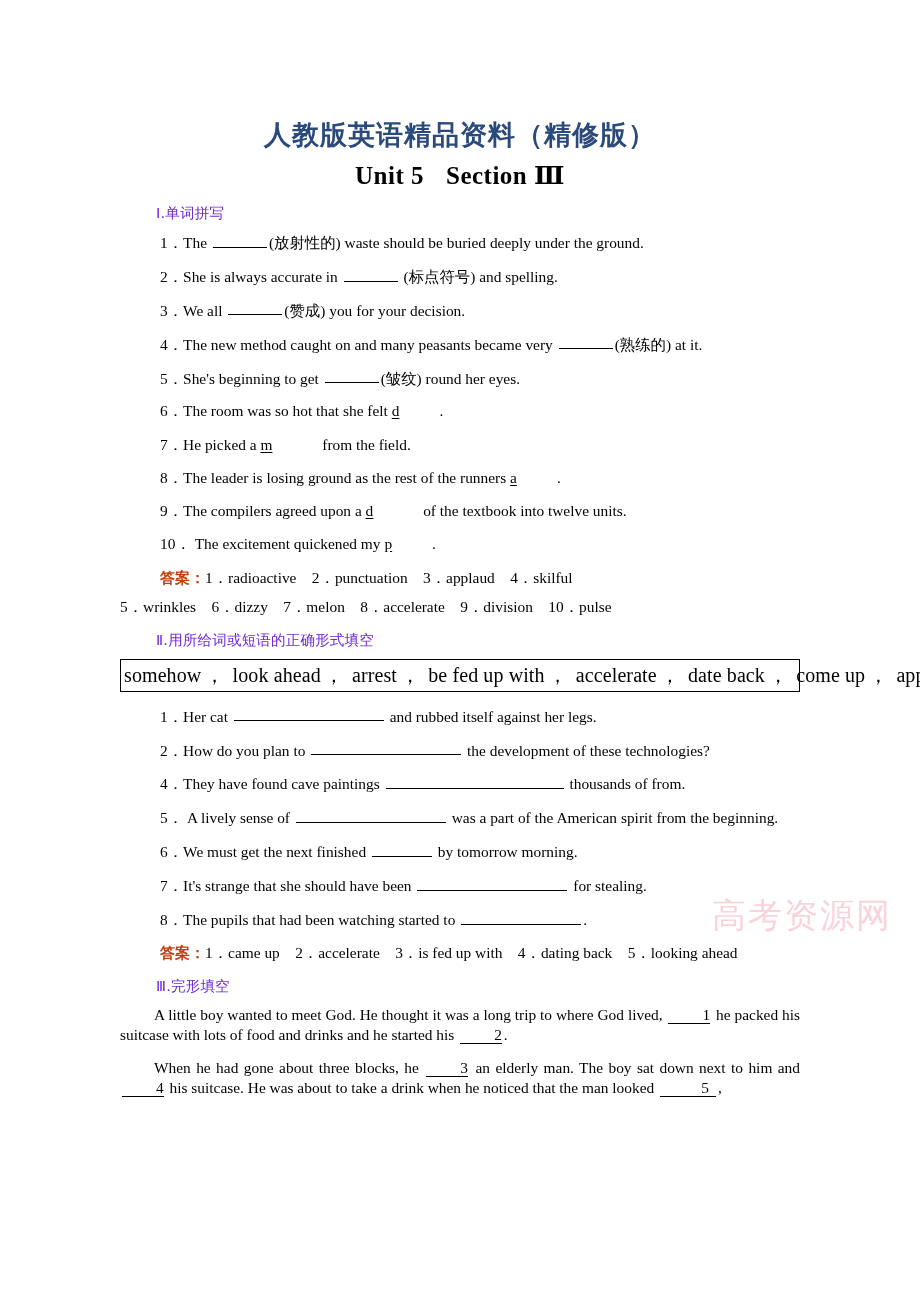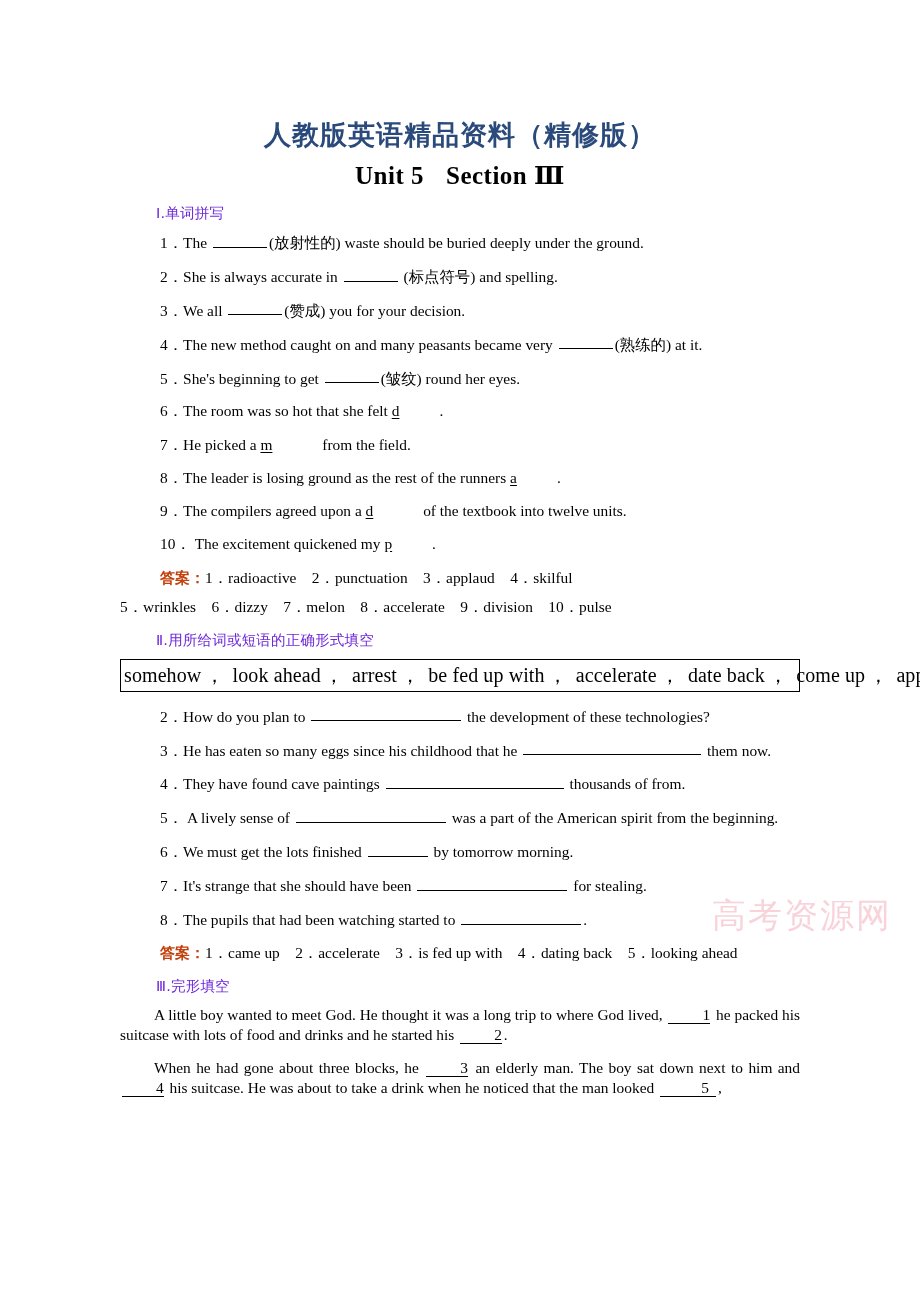--- a/index.html
+++ b/index.html
@@ -234,47 +234,47 @@
       <span>somehow</span><span class="sep">，</span>
       <span>look ahead</span><span class="sep">，</span>
       <span>arrest</span><span class="sep">，</span>
       <span>be fed up with</span><span class="sep">，</span>
       <span>accelerate</span><span class="sep">，</span>
       <span>date back</span><span class="sep">，</span>
       <span>come up</span><span class="sep">，</span>
       <span>applaud</span>
     </div>
 
+    <div class="q nojust">
+      <span>1．</span><span>Her cat</span>
+      <span class="bl bl-xl"></span>
+      <span>and rubbed itself against her legs.</span>
+    </div>
 
     <div class="q nojust">
       <span>2．</span><span>How do you plan to</span>
       <span class="bl bl-xl"></span>
       <span>the development of these technologies?</span>
     </div>
 
-    <div class="q wide">
-      <span>3．</span><span>He has eaten so many eggs since his childhood that he</span>
-      <span class="bl bl-xxl"></span>
-      <span>them now.</span>
-    </div>
 
     <div class="q nojust">
       <span>4．</span><span>They have found cave paintings</span>
       <span class="bl bl-xxl"></span>
       <span>thousands of from.</span>
     </div>
 
     <div class="q wide">
       <span>5．</span>&nbsp;<span>A lively sense of</span>
       <span class="bl bl-xl"></span>
       <span>was a part of the American spirit from the beginning.</span>
     </div>
 
     <div class="q nojust">
-      <span>6．</span><span>We must get the lots finished</span>
+      <span>6．</span><span>We must get the next finished</span>
       <span class="bl bl-m"></span>
       <span>by tomorrow morning.</span>
     </div>
 
     <div class="q nojust">
       <span>7．</span><span>It's strange that she should have been</span>
       <span class="bl bl-xl"></span>
       <span>for stealing.</span>
     </div>
 

